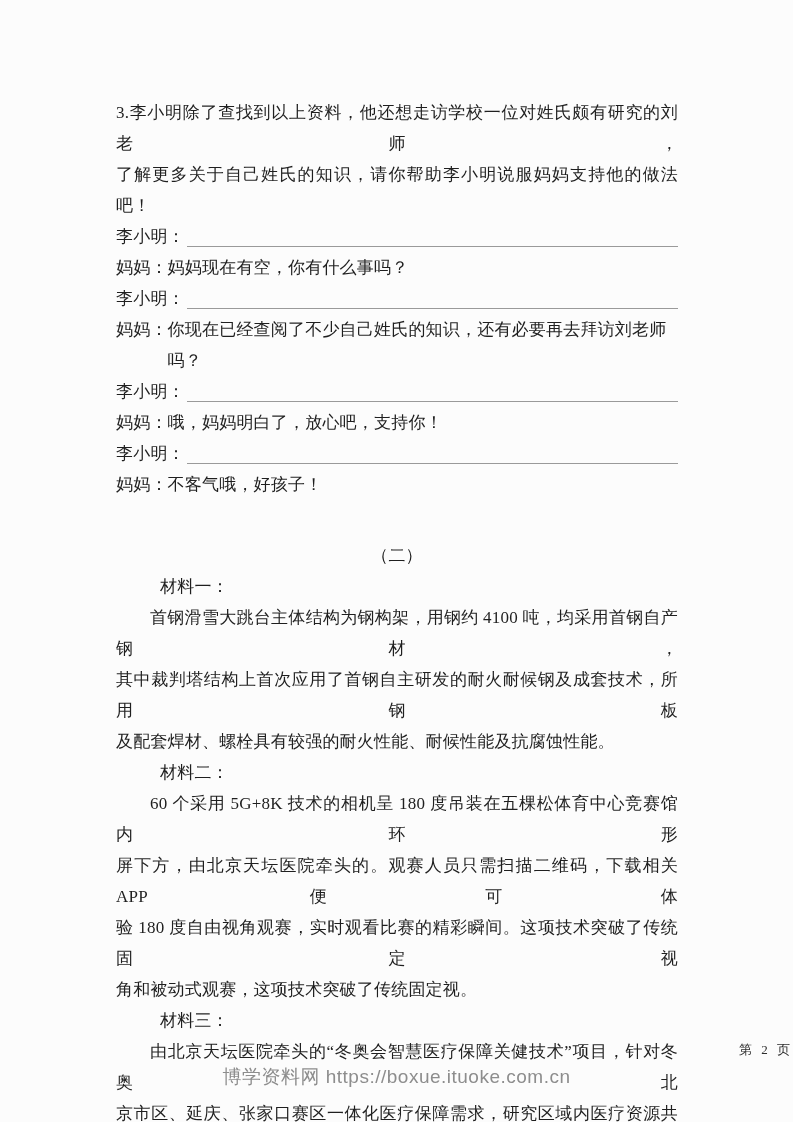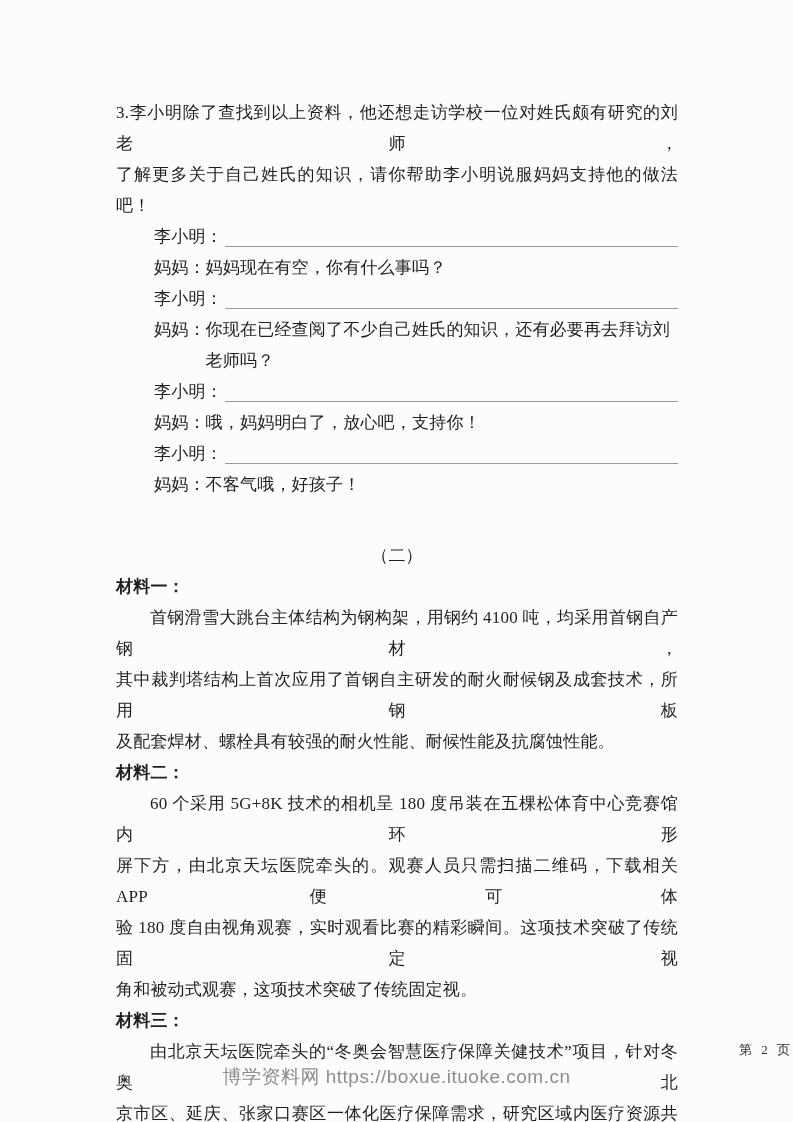--- a/index.html
+++ b/index.html
@@ -20,34 +20,34 @@
     left: 116px; top: 97px;
     width: 562px;
     font-size: 17px;
     line-height: 31px;
     letter-spacing: 0.2px;
   }
   .line { min-height: 31px; }
   .jl  { text-align: justify; text-align-last: justify; }
   .jle { text-align: justify; }
   .indent { text-indent: 2em; }
-  .dialogue-row { display: flex; margin-left: 38px; }
+  .dialogue-row { display: flex; }
   .speaker { white-space: nowrap; flex: 0 0 auto; }
   .dlg-text { flex: 0 1 auto; }
   .blank-fill {
     flex: 1 1 auto;
     height: 25px;
     border-bottom: 1px solid #9a9a9a;
     margin-left: 2px;
   }
   .section-heading {
     text-align: center;
     margin-top: 40px;
   }
-  .material-label { font-weight: 700; }
+  .material-label { font-weight: 400; margin-left: 44px; }
   .page-number {
     position: absolute;
     top: 1041px; left: 0; width: 100%;
     text-align: right;
     font-size: 13px;
     letter-spacing: 3px;
     color: #2e2e2e;
   }
   .watermark {
     position: absolute;

